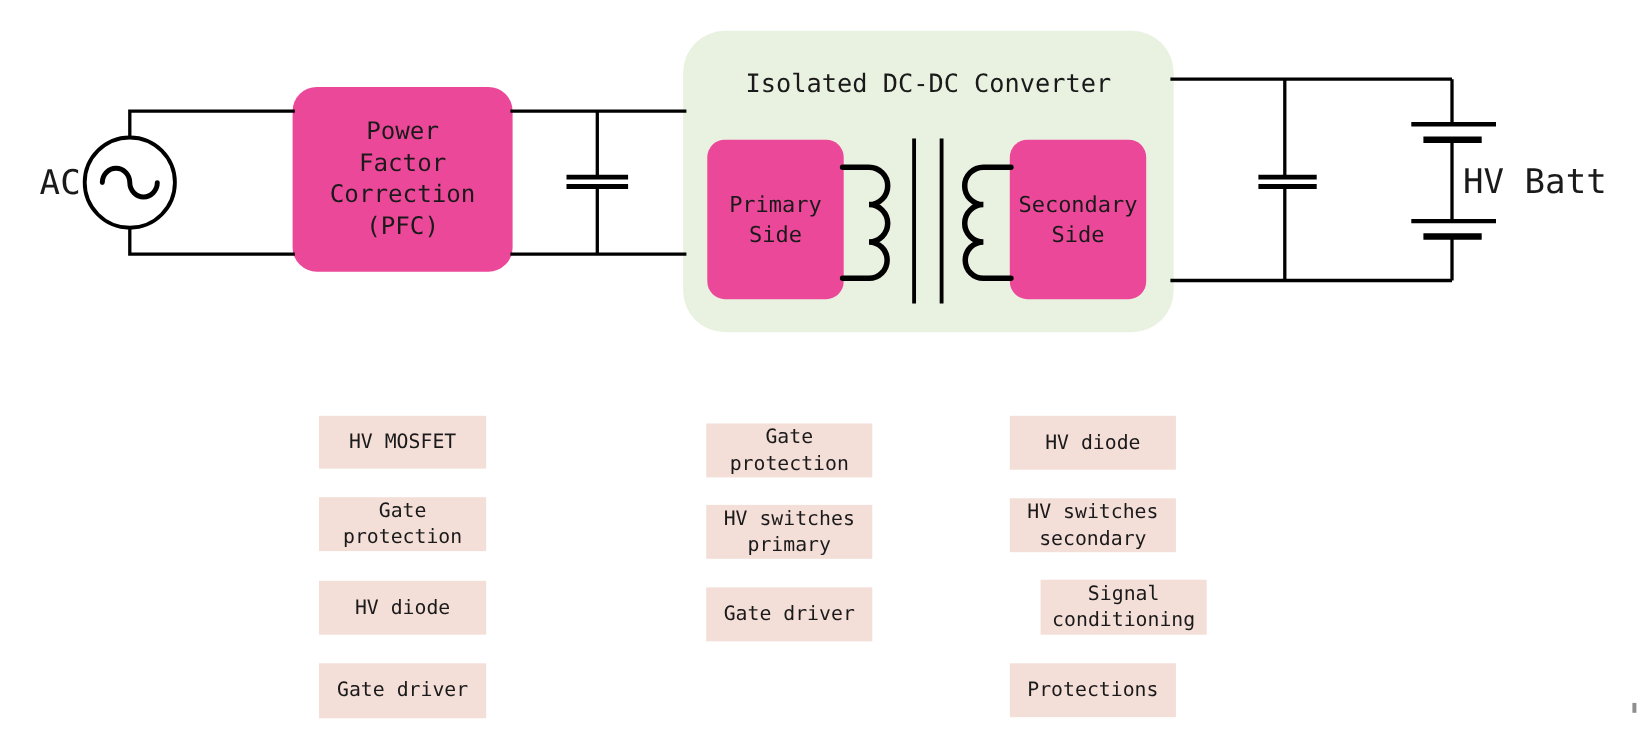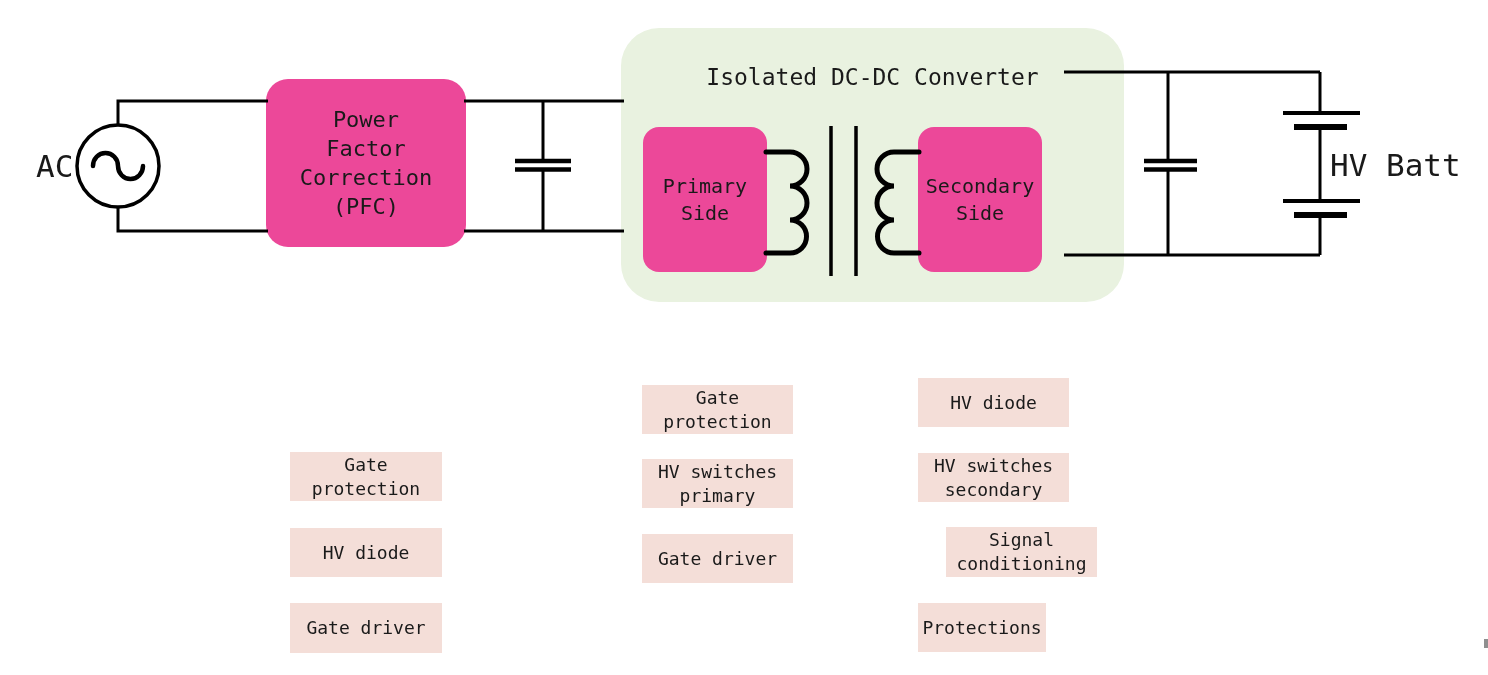--- a/index.html
+++ b/index.html
@@ -16,21 +16,21 @@
     text-align:center; white-space:pre-line;
   }
   .blue  { background:#ec4899; }
   .green { background:#e9f2e0; }
 
   .pfc-block {
     left:266px; top:79px; width:200px; height:168px;
     border-radius:22px; font-size:22px; line-height:29px; z-index:1;
   }
   .converter-block {
-    left:621px; top:28px; width:503px; height:274px;
+    left:621px; top:28px; width:446px; height:274px;
     border-radius:38px; z-index:1;
   }
   .converter-title {
     position:absolute; left:0; top:36px; width:100%;
     text-align:center; font-size:23px; line-height:26px; white-space:pre;
   }
   .side-block {
     border-radius:16px; font-size:20px; line-height:27px; z-index:2;
   }
   .primary-block   { left:643px; top:127px; width:124px; height:145px; }
@@ -73,37 +73,38 @@
   </div>
 
   <div class="block blue side-block secondary-block">
     <span>Secondary
 Side</span>
   </div>
 
   <div class="wire-label ac-label">AC</div>
   <div class="wire-label hvbatt-label">HV Batt</div>
 
+  <div class="chip" style="left:290px; top:378px; width:152px; height:48px;">HV MOSFET</div>
   <div class="chip" style="left:290px; top:452px; width:152px; height:49px;">Gate
 protection</div>
   <div class="chip" style="left:290px; top:528px; width:152px; height:49px;">HV diode</div>
   <div class="chip" style="left:290px; top:603px; width:152px; height:50px;">Gate driver</div>
 
   <div class="chip" style="left:642px; top:385px; width:151px; height:49px;">Gate
 protection</div>
   <div class="chip" style="left:642px; top:459px; width:151px; height:49px;">HV switches
 primary</div>
   <div class="chip" style="left:642px; top:534px; width:151px; height:49px;">Gate driver</div>
 
   <div class="chip" style="left:918px; top:378px; width:151px; height:49px;">HV diode</div>
   <div class="chip" style="left:918px; top:453px; width:151px; height:49px;">HV switches
 secondary</div>
   <div class="chip" style="left:946px; top:527px; width:151px; height:50px;">Signal
 conditioning</div>
-  <div class="chip" style="left:918px; top:603px; width:128px; height:49px;">Protections</div>
+  <div class="chip" style="left:918px; top:603px; width:151px; height:49px;">Protections</div>
 
   <svg class="overlay" width="1488" height="675" viewBox="0 0 1488 675">
     <g stroke="#000000" fill="none">
 
       <g stroke-width="3">
         <path d="M118,128 V101 H268"></path>
         <path d="M118,204 V231 H268"></path>
       </g>
 
       <g>

